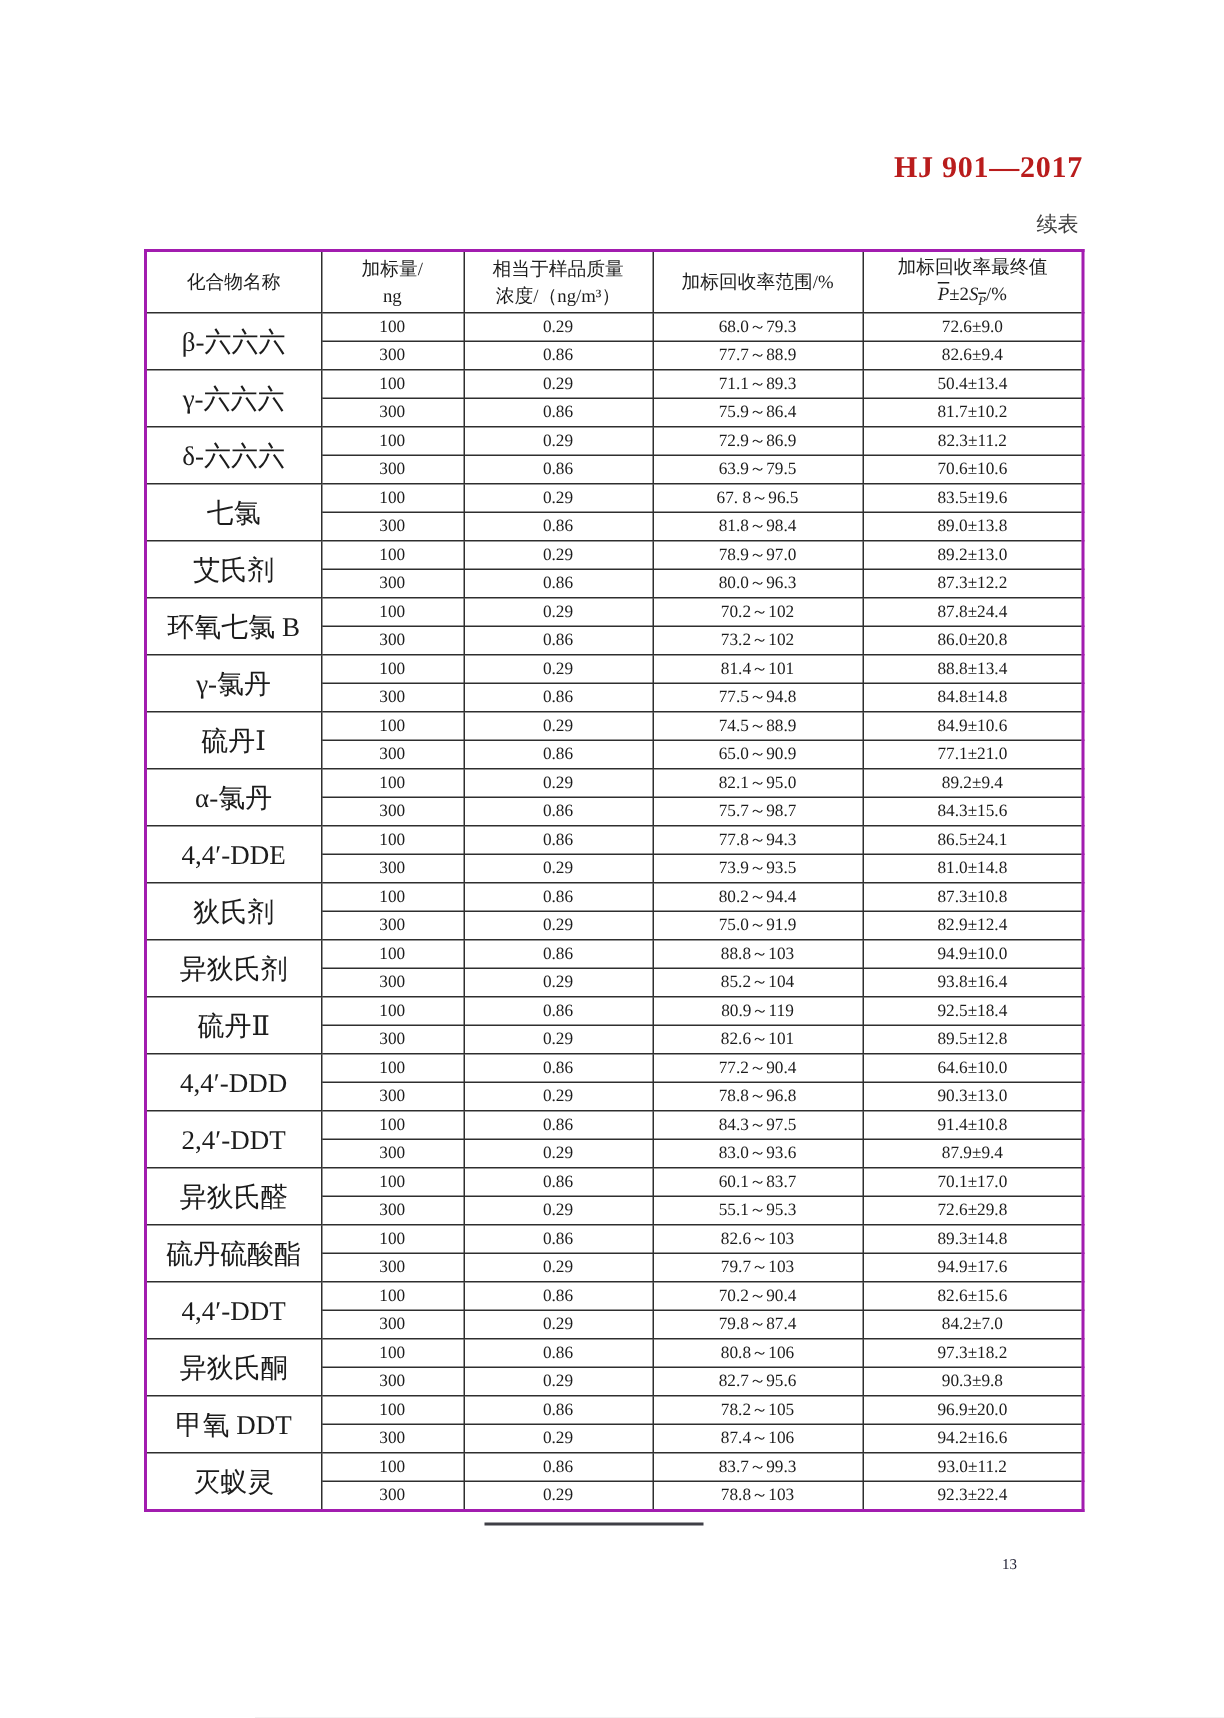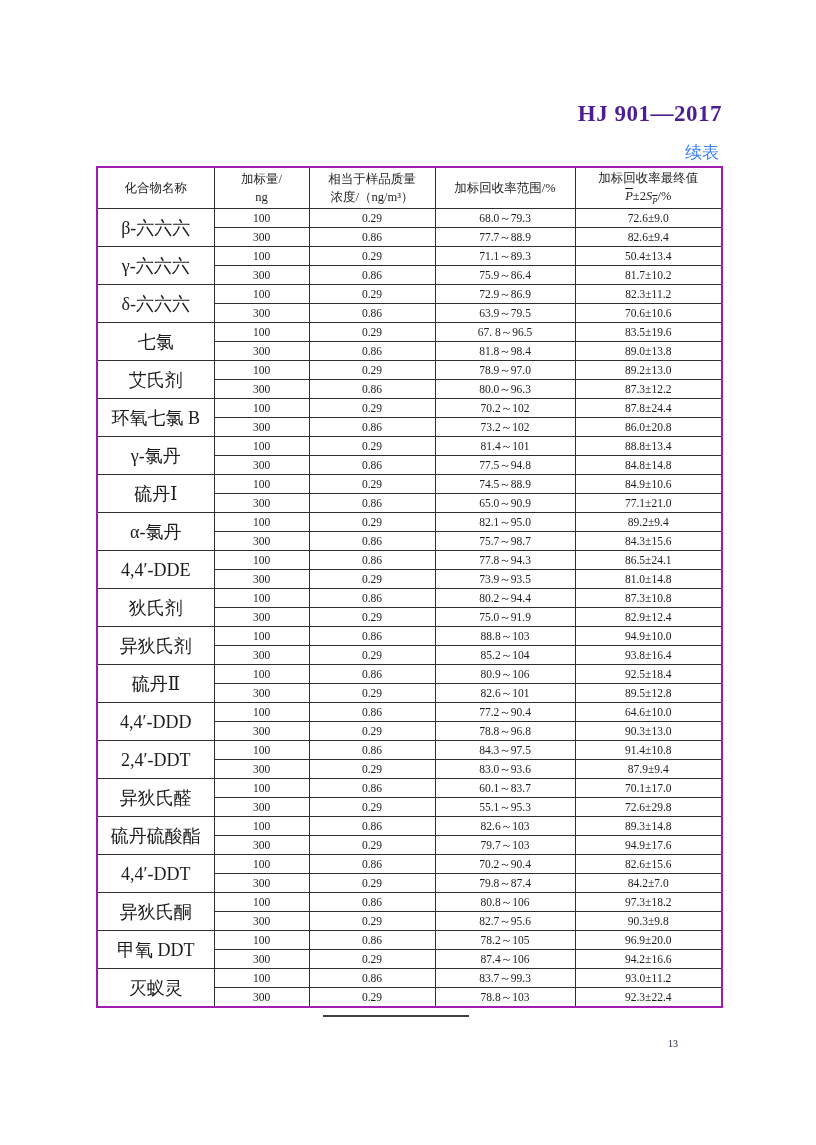--- a/index.html
+++ b/index.html
@@ -7,28 +7,28 @@
     position:relative;
     width:816px; height:1145px;
     margin:0 auto;
     background:#ffffff;
     font-family:"Liberation Serif","DejaVu Serif",serif;
     color:#1c1c1c;
     overflow:hidden;
   }
   .std-code {
     position:absolute; top:101px; right:94px;
-    font-size:23px; font-weight:bold;
+    font-size:20px; font-weight:bold;
     letter-spacing:0.5px;
-    color:#4c1d95;
+    color:#b91c1c;
   }
   .continued {
     position:absolute; top:141px; right:97px;
-    font-size:17px;
-    color:#3b82f6;
+    font-size:14px;
+    color:#404040;
   }
   table.rec-table {
     position:absolute; left:96px; top:166px;
     width:625px;
     border-collapse:collapse;
     table-layout:fixed;
     border:2px solid #a21caf;
   }
   .rec-table th, .rec-table td {
     border:1px solid #2e2e2e;
@@ -270,21 +270,21 @@
     <td>300</td>
     <td>0.29</td>
     <td>85.2～104</td>
     <td>93.8±16.4</td>
   </tr>
 
   <tr>
     <td class="name" rowspan="2">硫丹Ⅱ</td>
     <td>100</td>
     <td>0.86</td>
-    <td>80.9～106</td>
+    <td>80.9～119</td>
     <td>92.5±18.4</td>
   </tr>
   <tr>
     <td>300</td>
     <td>0.29</td>
     <td>82.6～101</td>
     <td>89.5±12.8</td>
   </tr>
 
   <tr>

